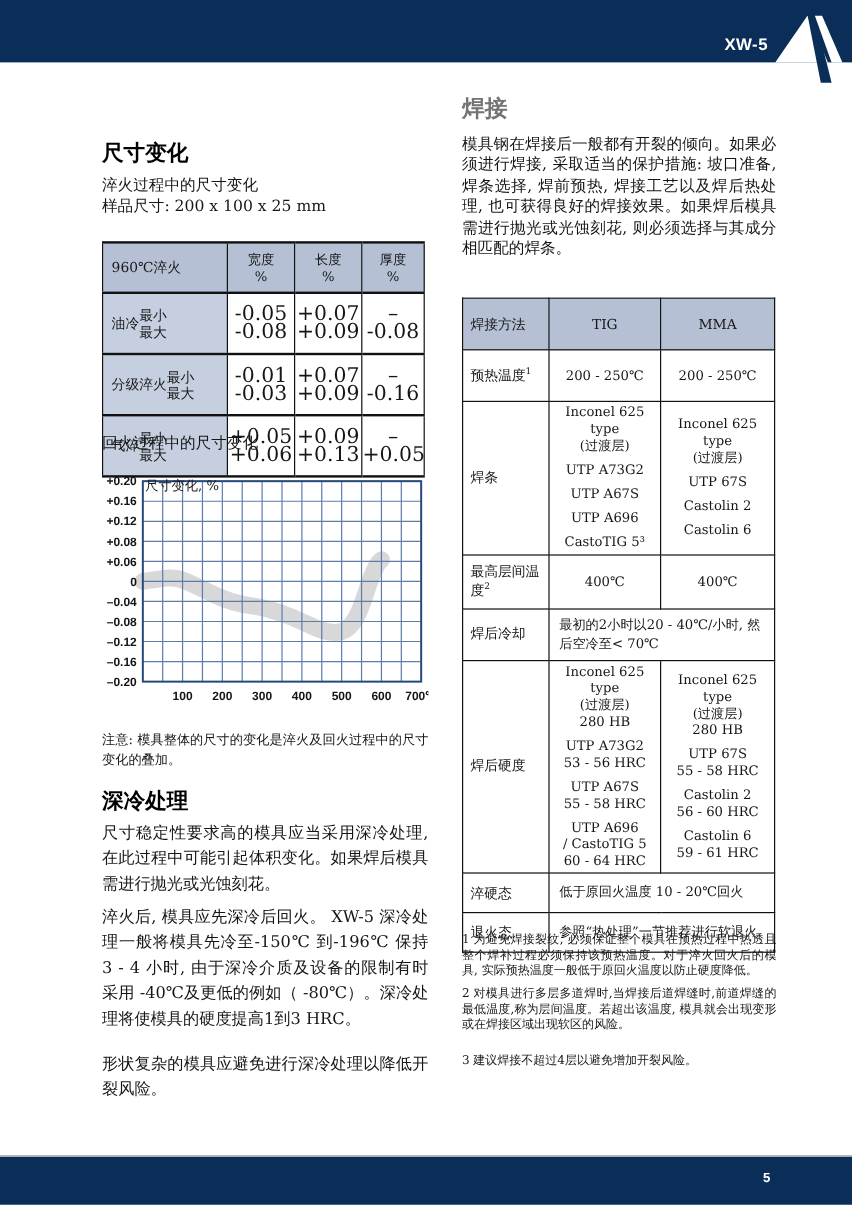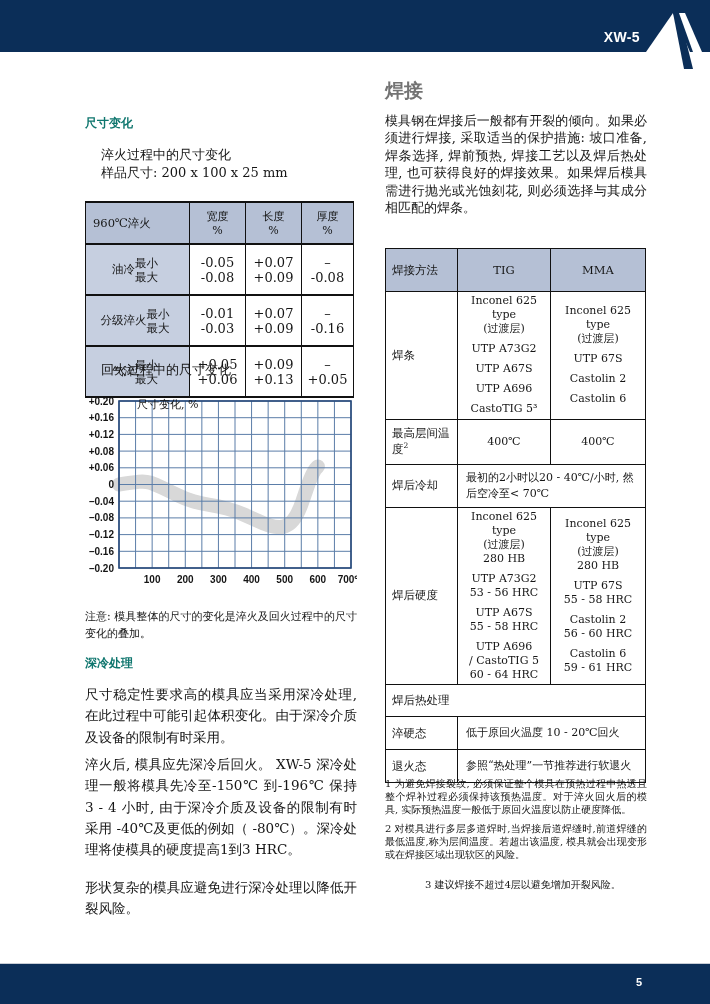--- a/index.html
+++ b/index.html
@@ -13,54 +13,54 @@
     font-family:"Liberation Sans",sans-serif;font-weight:bold;font-size:14px;letter-spacing:.4px;}
   .logo{position:absolute;right:2px;top:13px;width:62px;height:70px;}
   .botbar{position:absolute;left:0;top:963px;width:710px;height:41px;background:#0b2e58;border-top:1px solid #c8cdd6;}
   .pagenum{position:absolute;right:68px;top:12px;color:#ffffff;
     font-family:"Liberation Sans",sans-serif;font-size:11px;font-weight:bold;}
   
   .colL{position:absolute;left:85px;top:115px;width:272px;height:830px;}
   .colR{position:absolute;left:385px;top:78px;width:262px;height:860px;}
   .abs{position:absolute;left:0;}
   
-  .h-sans{font-family:"Liberation Sans",sans-serif;font-weight:bold;font-size:12px;color:#0f766e;}
+  .h-sans{font-family:"Liberation Sans",sans-serif;font-weight:bold;font-size:18px;color:#000000;}
   .h-serif{font-family:"DejaVu Serif",serif;font-weight:bold;font-size:19px;color:#737373;}
-  .subtt{font-size:13px;line-height:1.4;margin-left:16px;}
+  .subtt{font-size:13px;line-height:1.4;}
   .para{font-size:13.5px;line-height:1.58;text-align:justify;}
   .intro{font-size:13px;line-height:1.34;text-align:justify;}
   .note{font-size:11px;line-height:1.5;text-align:justify;}
   .fn{font-size:10px;line-height:1.28;text-align:justify;margin:0 0 7px 0;}
-  .fn-last{margin-top:17px;margin-left:40px;}
+  .fn-last{margin-top:17px;}
   .fn .num{padding-right:3px;}
   
   table{border-collapse:collapse;table-layout:fixed;}
   .qt{width:268px;}
   .qt th,.qt td{border:1px solid #111;border-top-width:2px;border-bottom-width:2px;
     font-size:11px;padding:0;vertical-align:middle;}
   .qt .hd{background:#b5c0d5;height:40px;font-weight:normal;text-align:center;}
   .qt .corner{text-align:left;padding-left:7px;font-size:11.5px;}
   .qt .lab{background:#c6cfe0;text-align:left;height:49px;}
-  .qt .labin{display:flex;justify-content:center;align-items:center;padding:0 12px 0 7px;font-size:11.5px;}
+  .qt .labin{display:flex;justify-content:flex-start;align-items:center;padding:0 12px 0 7px;font-size:11.5px;}
   .qt .mm{display:flex;flex-direction:column;line-height:14px;text-align:left;}
-  .qt .val{text-align:center;font-size:13px;line-height:15px;background:#fff;}
+  .qt .val{text-align:center;font-size:17px;line-height:15px;background:#fff;}
   .blk{display:block;}
   .wt{width:260px;}
   .wt th,.wt td{border:1.5px solid #111;font-size:11px;padding:2px 4px;vertical-align:middle;}
   .wt .hd{background:#b5c0d5;height:38px;font-weight:normal;text-align:center;font-size:11.5px;}
   .wt .hd.lab{text-align:left;padding-left:6px;}
   .wt td.lab{text-align:left;padding-left:6px;background:#fff;font-size:11.5px;}
   .wt td.c{text-align:center;}
   .wt td.l{text-align:left;padding-left:8px;line-height:1.45;}
   .cell-group{line-height:1.28;}
   .cell-group + .cell-group{margin-top:6px;}
   sup{font-size:7.5px;}
   
   .chart{position:relative;width:272px;}
-  .chart .ylab{position:absolute;left:52px;top:0;font-size:11px;}
+  .chart .ylab{position:absolute;left:36px;top:0;font-size:11px;}
   .chart svg{display:block;margin-top:14px;}
   .chart .xlab{text-align:center;font-size:11.5px;margin-top:0;}
 </style>
 </head>
 <body>
 
 <div class="topbar">
   <span class="brand">XW-5</span>
 </div>
 <svg class="logo" viewBox="0 0 62 70">
@@ -214,21 +214,21 @@
         <text x="166.57142857142856" y="186" text-anchor="middle" fill="#141414" font-family="&quot;Liberation Sans&quot;,sans-serif" font-size="10" font-weight="bold">400</text>
         <text x="199.71428571428572" y="186" text-anchor="middle" fill="#141414" font-family="&quot;Liberation Sans&quot;,sans-serif" font-size="10" font-weight="bold">500</text>
         <text x="232.85714285714283" y="186" text-anchor="middle" fill="#141414" font-family="&quot;Liberation Sans&quot;,sans-serif" font-size="10" font-weight="bold">600</text>
         <text x="266" y="186" text-anchor="middle" fill="#141414" font-family="&quot;Liberation Sans&quot;,sans-serif" font-size="10" font-weight="bold">700℃</text>
       </svg>
   </div>
 
   <div class="abs note" style="top:494px;width:272px;">注意: 模具整体的尺寸的变化是淬火及回火过程中的尺寸变化的叠加。</div>
 
   <div class="abs h-sans" style="top:540px;">深冷处理</div>
-  <div class="abs para" style="top:569px;width:272px;">尺寸稳定性要求高的模具应当采用深冷处理, 在此过程中可能引起体积变化。由于深冷介质及设备的限制有时采用。</div>
+  <div class="abs para" style="top:569px;width:272px;">尺寸稳定性要求高的模具应当采用深冷处理, 在此过程中可能引起体积变化。如果焊后模具需进行抛光或光蚀刻花。</div>
   <div class="abs para" style="top:639px;width:272px;">淬火后, 模具应先深冷后回火。 XW-5 深冷处理一般将模具先冷至-150℃ 到-196℃ 保持 3 - 4 小时, 由于深冷介质及设备的限制有时采用 -40℃及更低的例如（ -80℃）。深冷处理将使模具的硬度提高1到3 HRC。</div>
   <div class="abs para" style="top:762px;width:272px;">形状复杂的模具应避免进行深冷处理以降低开裂风险。</div>
 </div>
 
 <div class="colR">
 
   <div class="abs h-serif" style="top:0;">焊接</div>
 
   <div class="abs intro" style="top:34px;width:262px;">模具钢在焊接后一般都有开裂的倾向。如果必须进行焊接, 采取适当的保护措施: 坡口准备, 焊条选择, 焊前预热, 焊接工艺以及焊后热处理, 也可获得良好的焊接效果。如果焊后模具需进行抛光或光蚀刻花, 则必须选择与其成分相匹配的焊条。</div>
 
@@ -237,20 +237,25 @@
         <col style="width:72px">
         <col style="width:93px">
         <col style="width:95px">
       </colgroup>
     <tbody>
         <tr>
       <th class="hd lab">焊接方法</th>
       <th class="hd">TIG</th>
       <th class="hd">MMA</th>
     </tr>
+    <tr style="height:43px;">
+      <td class="lab"><span>预热温度</span><sup>1</sup></td>
+      <td class="c">200 - 250℃</td>
+      <td class="c">200 - 250℃</td>
+    </tr>
     <tr style="height:108px;">
       <td class="lab">焊条</td>
       <td class="c">
             <div class="cell-group">
               <div>Inconel 625 type</div>
               <div>(过渡层)</div>
             </div>
             <div class="cell-group">
               <div>UTP A73G2</div>
             </div>
@@ -323,23 +328,20 @@
             </div>
             <div class="cell-group">
               <div>Castolin 2</div>
               <div>56 - 60 HRC</div>
             </div>
             <div class="cell-group">
               <div>Castolin 6</div>
               <div>59 - 61 HRC</div>
             </div>
           </td>
-    </tr>
-    <tr style="height:32px;">
-      <td class="lab" colspan="3">焊后热处理</td>
     </tr>
     <tr style="height:33px;">
       <td class="lab">淬硬态</td>
       <td class="l" colspan="2">低于原回火温度 10 - 20℃回火</td>
     </tr>
     <tr style="height:33px;">
       <td class="lab">退火态</td>
       <td class="l" colspan="2">参照“热处理”一节推荐进行软退火</td>
     </tr>
   </tbody>

